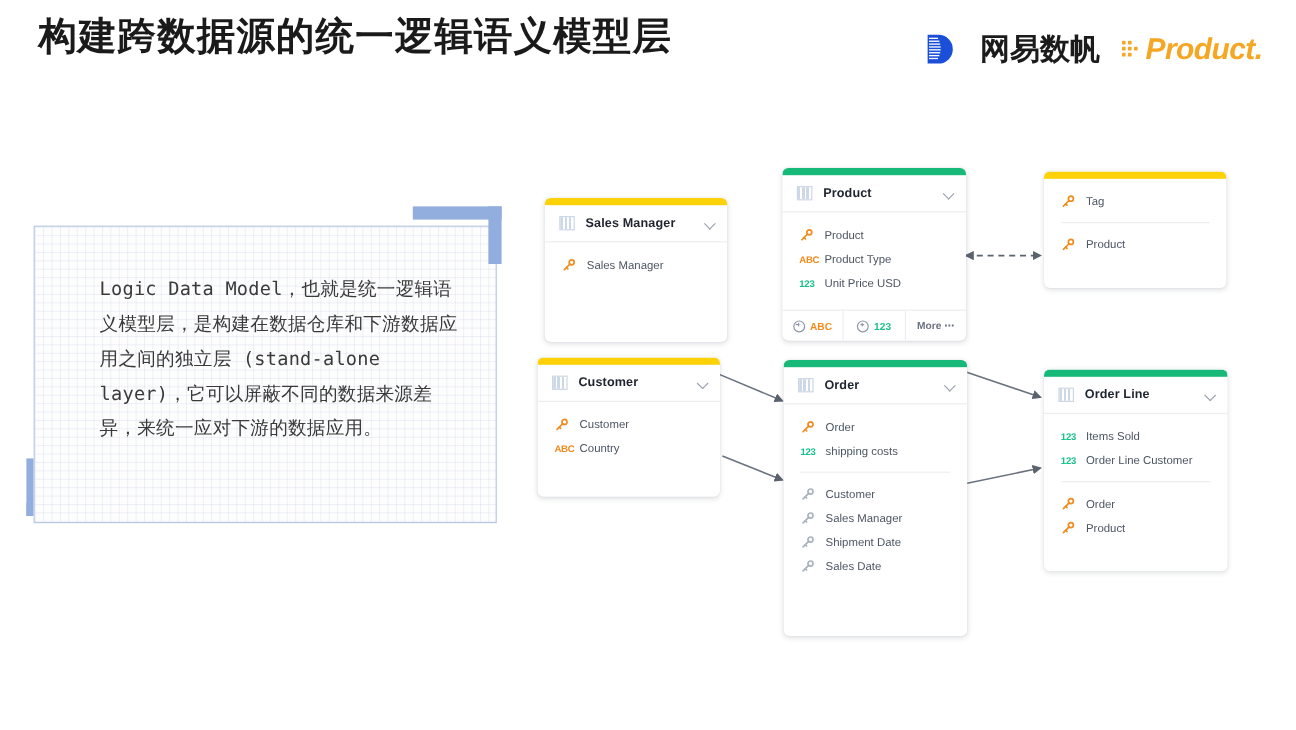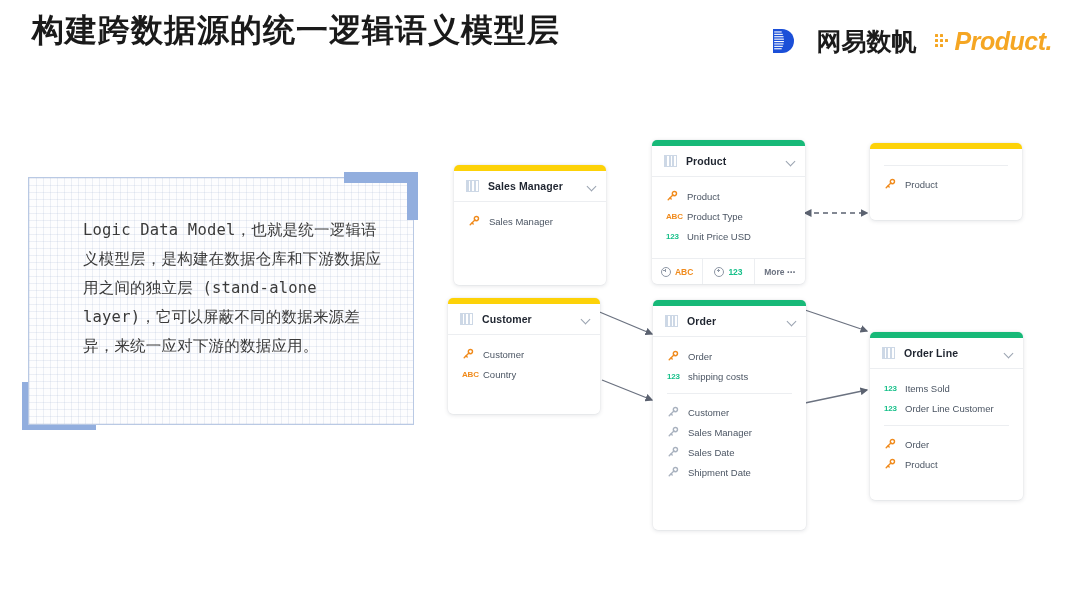--- a/index.html
+++ b/index.html
@@ -83,21 +83,21 @@
   .text-panel-wrap {
     position: absolute;
     left: 22px;
     top: 172px;
     width: 396px;
     height: 258px;
   }
   .text-panel {
     position: absolute;
     left: 6px;
-    top: 5px;
+    top: 16px;
     width: 386px;
     height: 248px;
     box-sizing: border-box;
     border: 1px solid #b9c9e4;
     background-color: #fdfdfe;
     background-image:
       linear-gradient(to right, rgba(175,190,215,0.22) 1px, transparent 1px),
       linear-gradient(to bottom, rgba(175,190,215,0.22) 1px, transparent 1px);
     background-size: 7px 7px;
   }
@@ -389,20 +389,32 @@
       </div>
       <div class="foot-btn">
         <span>More ⋯</span>
       </div>
     </div>
   </div>
 
   <div class="card" style="left:440px; top:25px; width:152px;">
     <div class="card-bar bar-yellow"></div>
     <div class="card-body" style="padding-bottom:26px;">
+      <div class="field">
+        <span class="fi fi-key">
+          <svg width="12" height="12" viewBox="0 0 12 12">
+              <g stroke="#f08b1d" stroke-width="1.4" fill="none" stroke-linecap="round">
+                <circle cx="8.4" cy="3.6" r="2.1"></circle>
+                <line x1="6.9" y1="5.1" x2="2.2" y2="9.8"></line>
+                <line x1="4.1" y1="7.9" x2="5.2" y2="9.0"></line>
+              </g>
+            </svg>
+        </span>
+        <span class="fname">Tag</span>
+      </div>
       <div class="divider"></div>
       <div class="field">
         <span class="fi fi-key">
           <svg width="12" height="12" viewBox="0 0 12 12">
               <g stroke="#f08b1d" stroke-width="1.4" fill="none" stroke-linecap="round">
                 <circle cx="8.4" cy="3.6" r="2.1"></circle>
                 <line x1="6.9" y1="5.1" x2="2.2" y2="9.8"></line>
                 <line x1="4.1" y1="7.9" x2="5.2" y2="9.0"></line>
               </g>
             </svg>
@@ -491,38 +503,38 @@
       <div class="field">
         <span class="fi fi-key">
           <svg width="12" height="12" viewBox="0 0 12 12">
               <g stroke="#a9b2bf" stroke-width="1.4" fill="none" stroke-linecap="round">
                 <circle cx="8.4" cy="3.6" r="2.1"></circle>
                 <line x1="6.9" y1="5.1" x2="2.2" y2="9.8"></line>
                 <line x1="4.1" y1="7.9" x2="5.2" y2="9.0"></line>
               </g>
             </svg>
         </span>
+        <span class="fname">Shipment Date</span>
+      </div>
+      <div class="field">
+        <span class="fi fi-key">
+          <svg width="12" height="12" viewBox="0 0 12 12">
+              <g stroke="#a9b2bf" stroke-width="1.4" fill="none" stroke-linecap="round">
+                <circle cx="8.4" cy="3.6" r="2.1"></circle>
+                <line x1="6.9" y1="5.1" x2="2.2" y2="9.8"></line>
+                <line x1="4.1" y1="7.9" x2="5.2" y2="9.0"></line>
+              </g>
+            </svg>
+        </span>
         <span class="fname">Sales Date</span>
       </div>
-      <div class="field">
-        <span class="fi fi-key">
-          <svg width="12" height="12" viewBox="0 0 12 12">
-              <g stroke="#a9b2bf" stroke-width="1.4" fill="none" stroke-linecap="round">
-                <circle cx="8.4" cy="3.6" r="2.1"></circle>
-                <line x1="6.9" y1="5.1" x2="2.2" y2="9.8"></line>
-                <line x1="4.1" y1="7.9" x2="5.2" y2="9.0"></line>
-              </g>
-            </svg>
-        </span>
-        <span class="fname">Shipment Date</span>
-      </div>
-    </div>
-  </div>
-
-  <div class="card" style="left:440px; top:190px; width:153px;margin-top:24px;">
+    </div>
+  </div>
+
+  <div class="card" style="left:440px; top:190px; width:153px;">
     <div class="card-bar bar-green"></div>
     <div class="card-head">
       <span class="tbl-icon"></span>
       <span class="card-title">Order Line</span>
       <span class="chev"></span>
     </div>
     <div class="card-body" style="padding-bottom:26px;">
       <div class="field">
         <span class="fi fi-123">123</span>
         <span class="fname">Items Sold</span>

